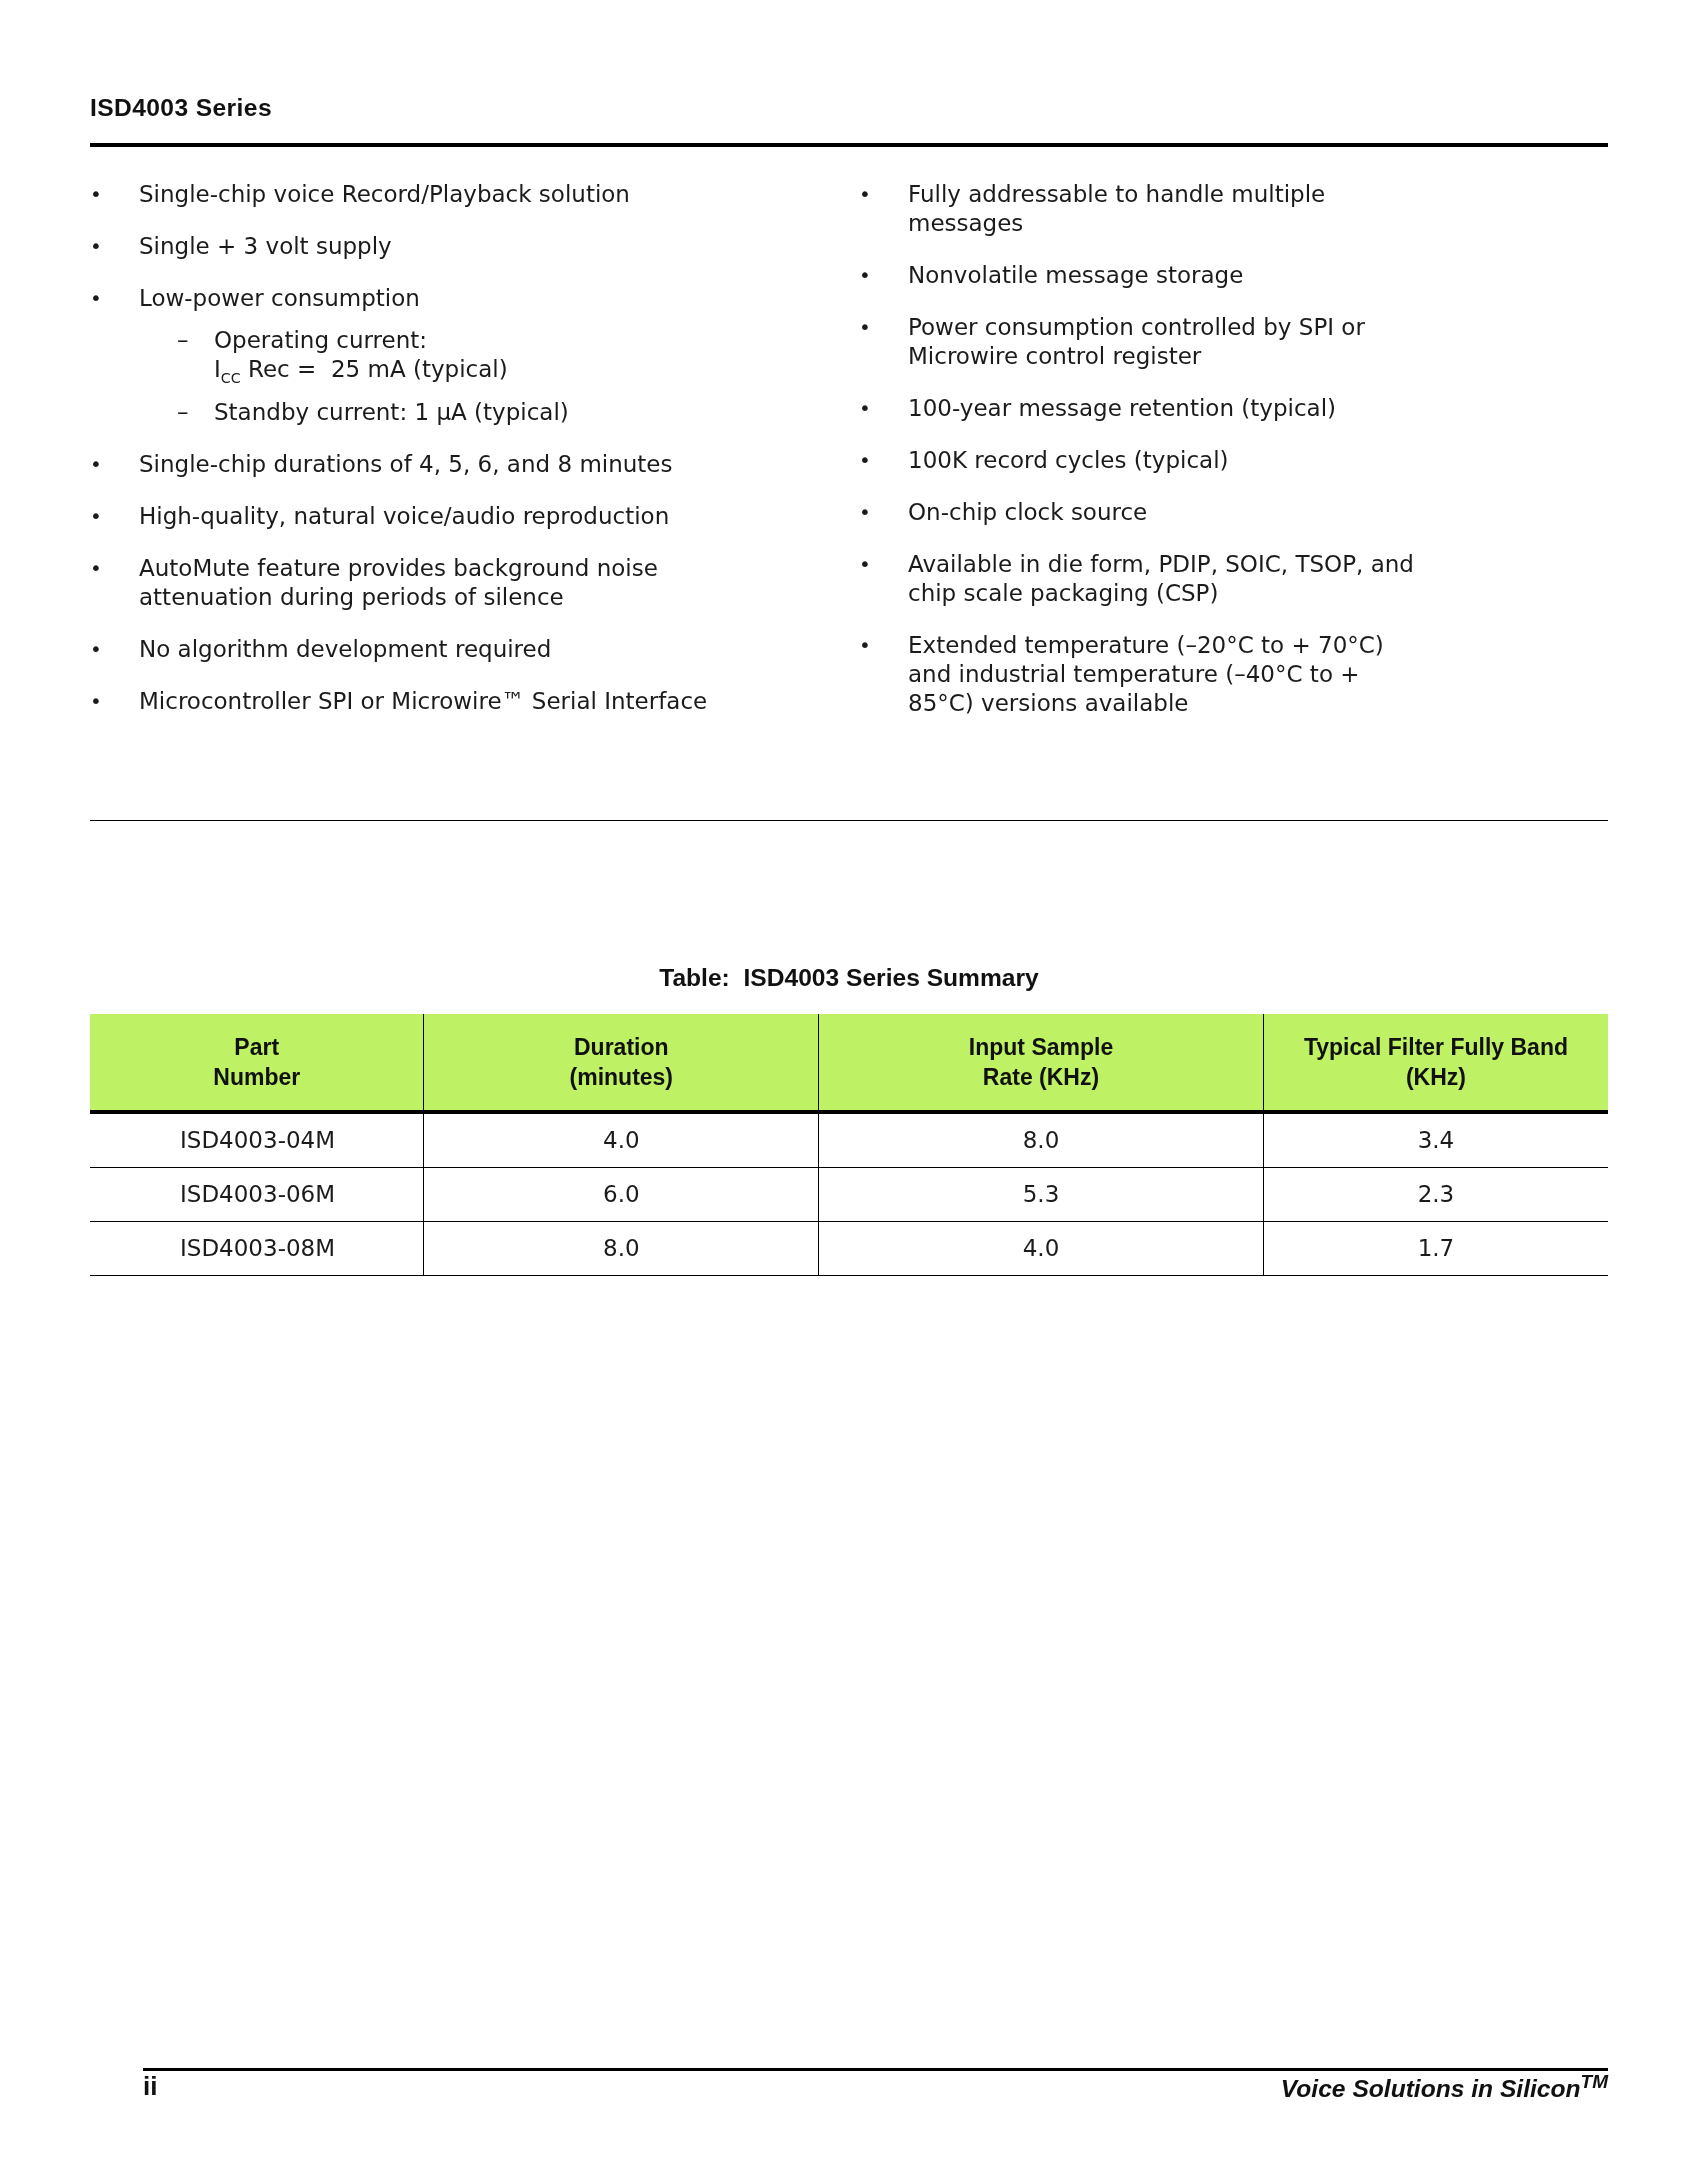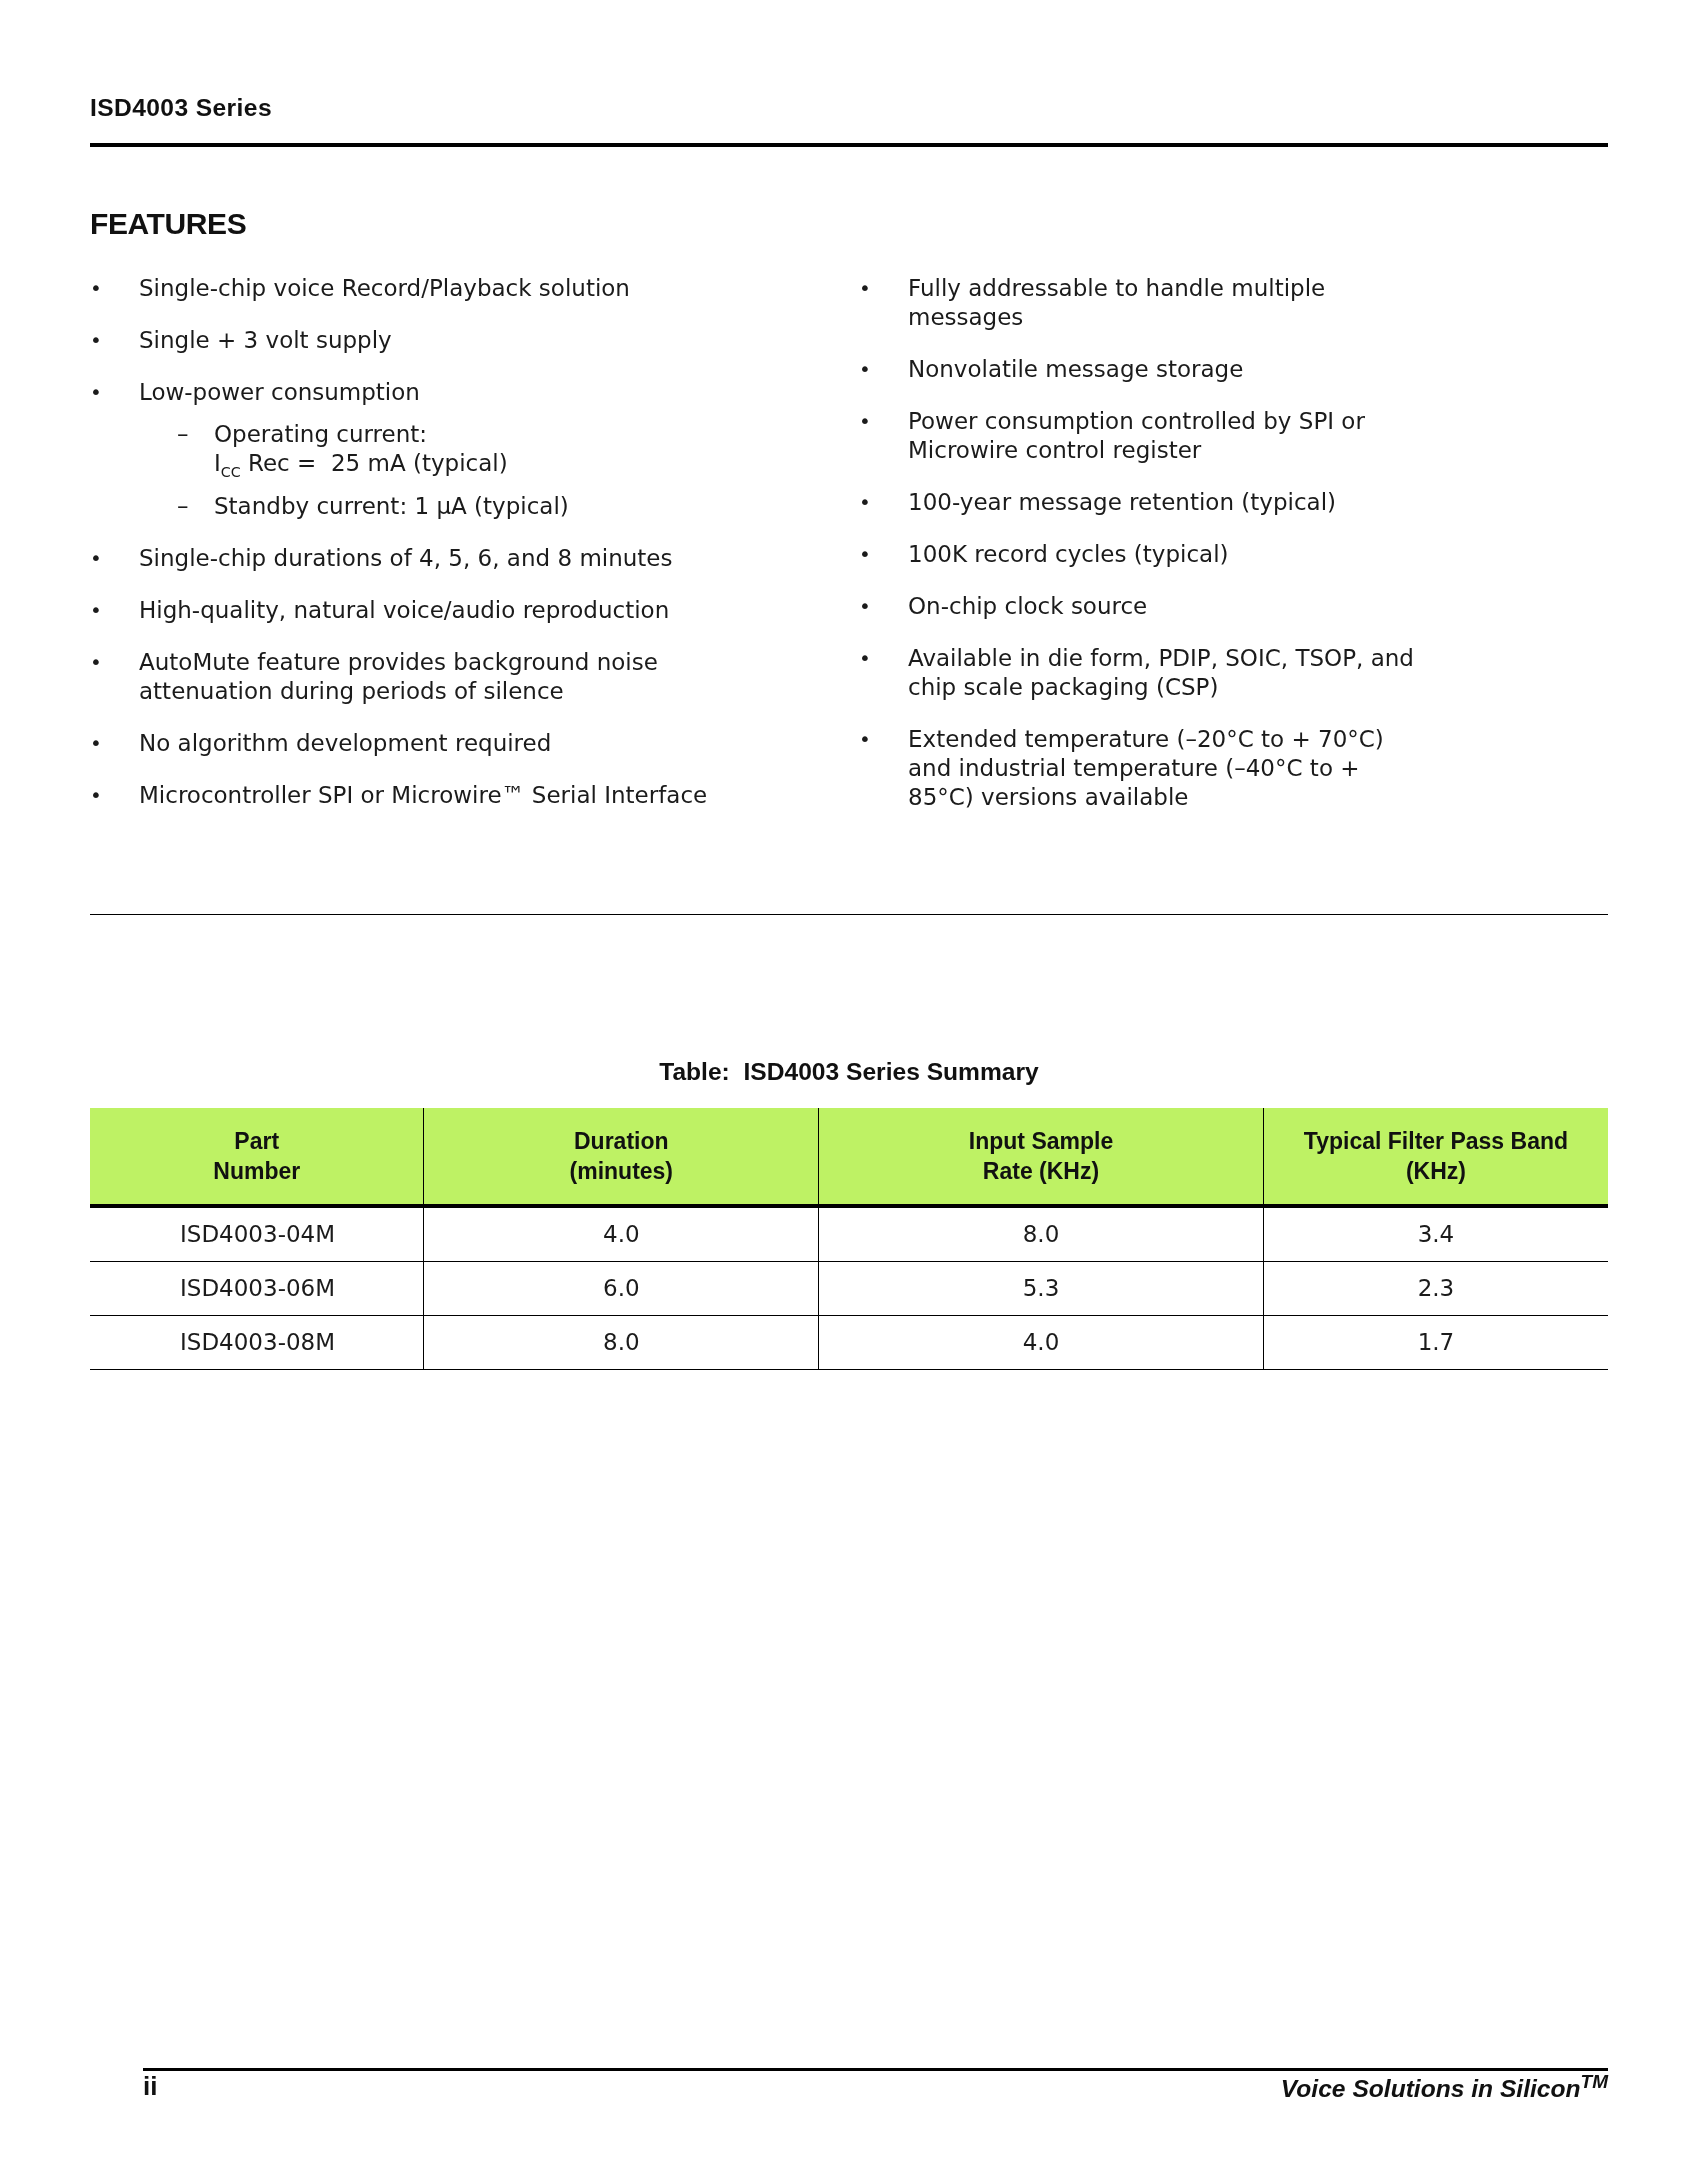--- a/index.html
+++ b/index.html
@@ -117,21 +117,20 @@
 <body>
 
 <div class="page">
   <div class="content">
 
     <header>
       <div class="doc-title">ISD4003 Series</div>
       <div class="rule rule-header"></div>
     </header>
 
-    <h1 class="features-heading">FEATURES</h1>
 
     <div class="features-cols">
 
       <div class="fcol-left">
 
         <div class="bullet">
           <span class="marker">•</span>
           <span class="btext">Single-chip voice Record/Playback solution</span>
         </div>
 
@@ -250,21 +249,21 @@
             </th>
             <th>
               <div>Duration</div>
               <div>(minutes)</div>
             </th>
             <th>
               <div>Input Sample</div>
               <div>Rate (KHz)</div>
             </th>
             <th>
-              <div>Typical Filter Pass Band</div>
+              <div>Typical Filter Fully Band</div>
               <div>(KHz)</div>
             </th>
           </tr>
         </thead>
         <tbody>
           <tr>
             <td class="part">ISD4003-04M</td>
             <td>4.0</td>
             <td>8.0</td>
             <td>3.4</td>

